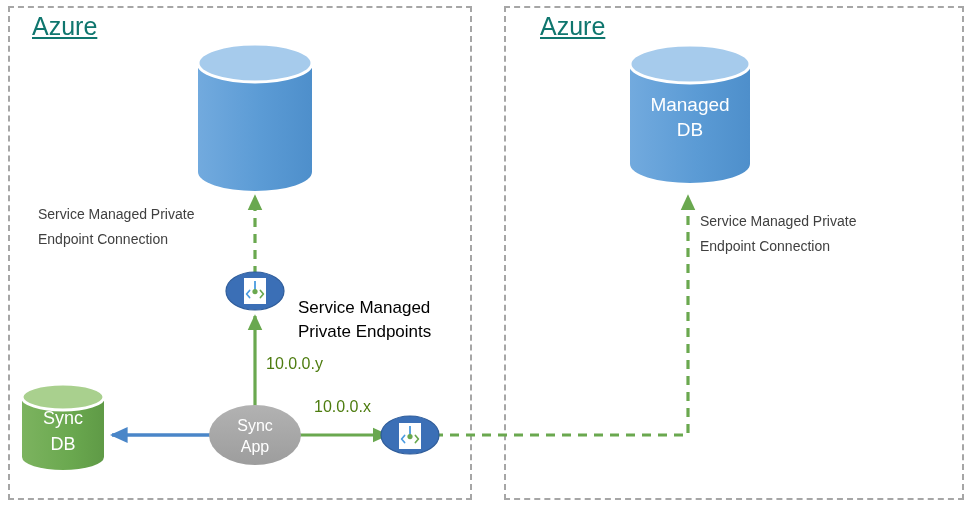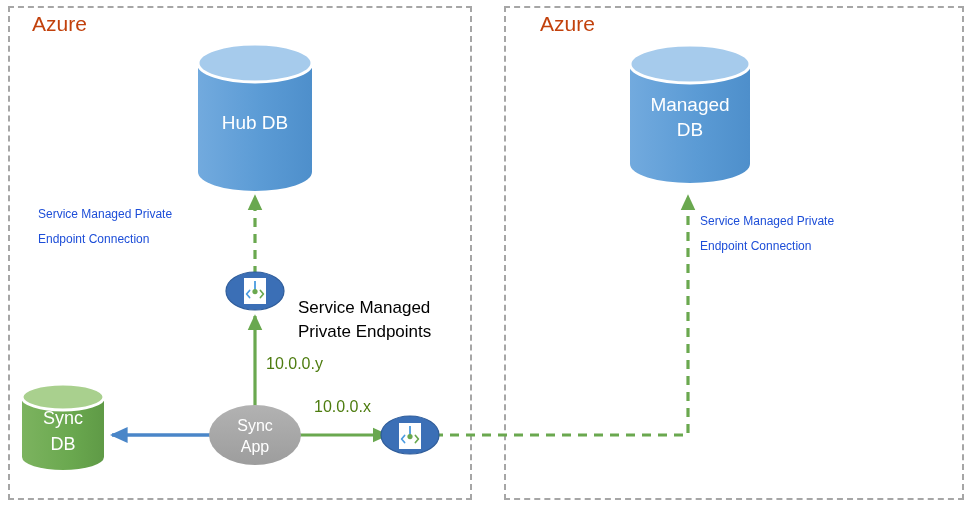--- a/index.html
+++ b/index.html
@@ -28,23 +28,24 @@
     position: absolute;
     border: 2px dashed #a6a6a6;
     background: transparent;
     box-sizing: border-box;
   }
   #panel-left  { left: 8px;   top: 6px; width: 464px; height: 494px; }
   #panel-right { left: 504px; top: 6px; width: 460px; height: 494px; }
 
   .panel-title {
     position: absolute;
-    font-size: 21px;
-    color: #c2410c;
+    font-size: 25px;
+    color: #0f766e;
     white-space: nowrap;
+    text-decoration: underline;
   }
   #azure-left-label  { left: 32px;  top: 12px; }
   #azure-right-label { left: 540px; top: 12px; }
 
   .cyl-label {
     position: absolute;
     color: #ffffff;
     font-size: 19px;
     text-align: center;
     line-height: 25px;
@@ -63,22 +64,22 @@
     color: #ffffff;
     font-size: 16px;
     line-height: 21px;
     text-align: center;
     white-space: pre-line;
     pointer-events: none;
   }
 
   .note {
     position: absolute;
-    font-size: 12px;
-    color: #1d4ed8;
+    font-size: 14px;
+    color: #404040;
     line-height: 25px;
     white-space: pre-line;
   }
   #note-hub    { left: 38px;  top: 202px; width: 230px; }
   #note-member { left: 700px; top: 209px; width: 215px; }
 
   #smpe-title {
     position: absolute;
     left: 298px;
     top: 296px;
@@ -186,21 +187,20 @@
       <rect x="10.1" y="3" width="1.8" height="9" fill="#4a9be0"></rect>
       <circle cx="11" cy="13.6" r="2.6" fill="#6aa84f"></circle>
       <path d="M 5.6 12.5 L 2.6 16 L 5.6 19.5" fill="none" stroke="#4a9be0" stroke-width="1.7" stroke-linecap="round" stroke-linejoin="round"></path>
       <path d="M 16.4 12.5 L 19.4 16 L 16.4 19.5" fill="none" stroke="#6aa84f" stroke-width="1.7" stroke-linecap="round" stroke-linejoin="round"></path>
     </svg>
   </div>
 
   <div class="panel-title" id="azure-left-label">Azure</div>
   <div class="panel-title" id="azure-right-label">Azure</div>
 
-  <div class="cyl-label" id="hub-db-label">Hub DB</div>
 
   <div class="cyl-label" id="sync-db-label">Sync
 DB</div>
 
   <div id="sync-app-label">Sync
 App</div>
 
   <div class="cyl-label" id="member-db-label">Managed
 DB</div>
 

